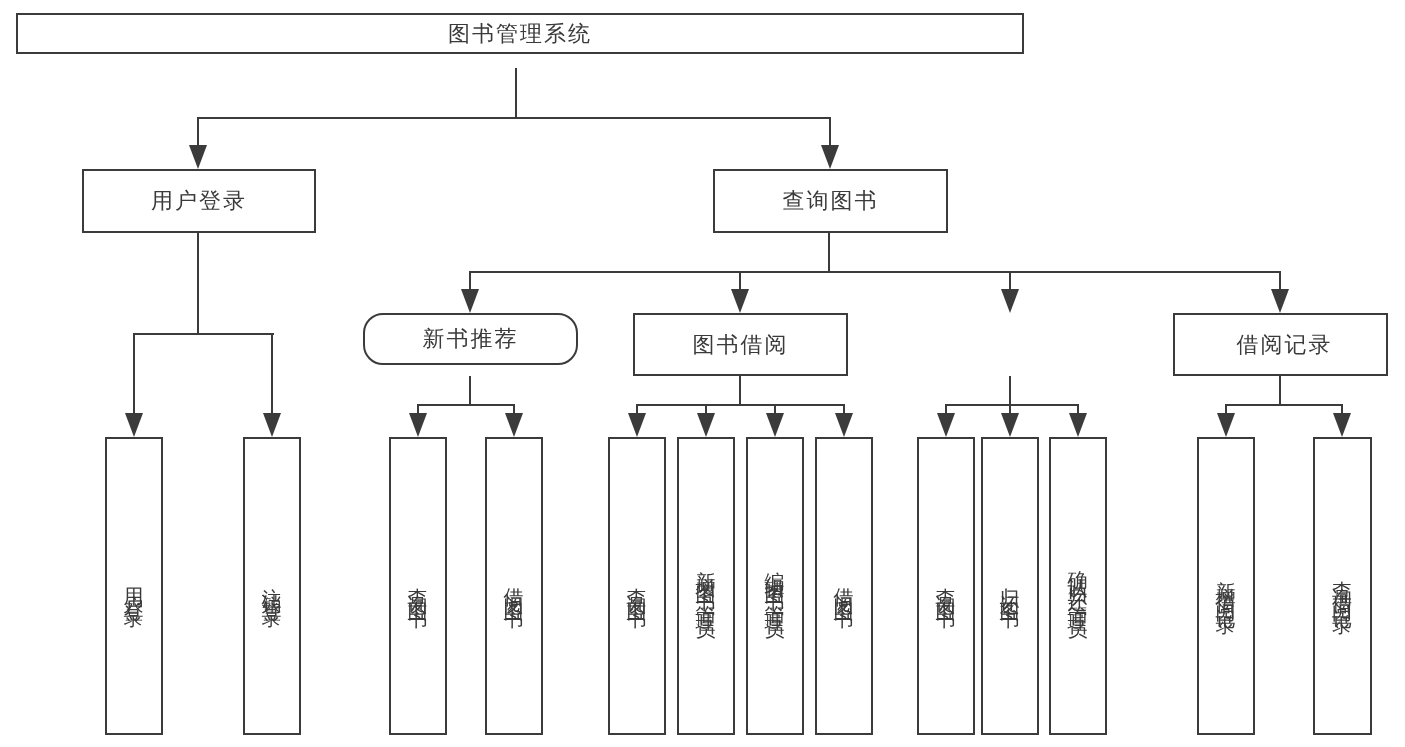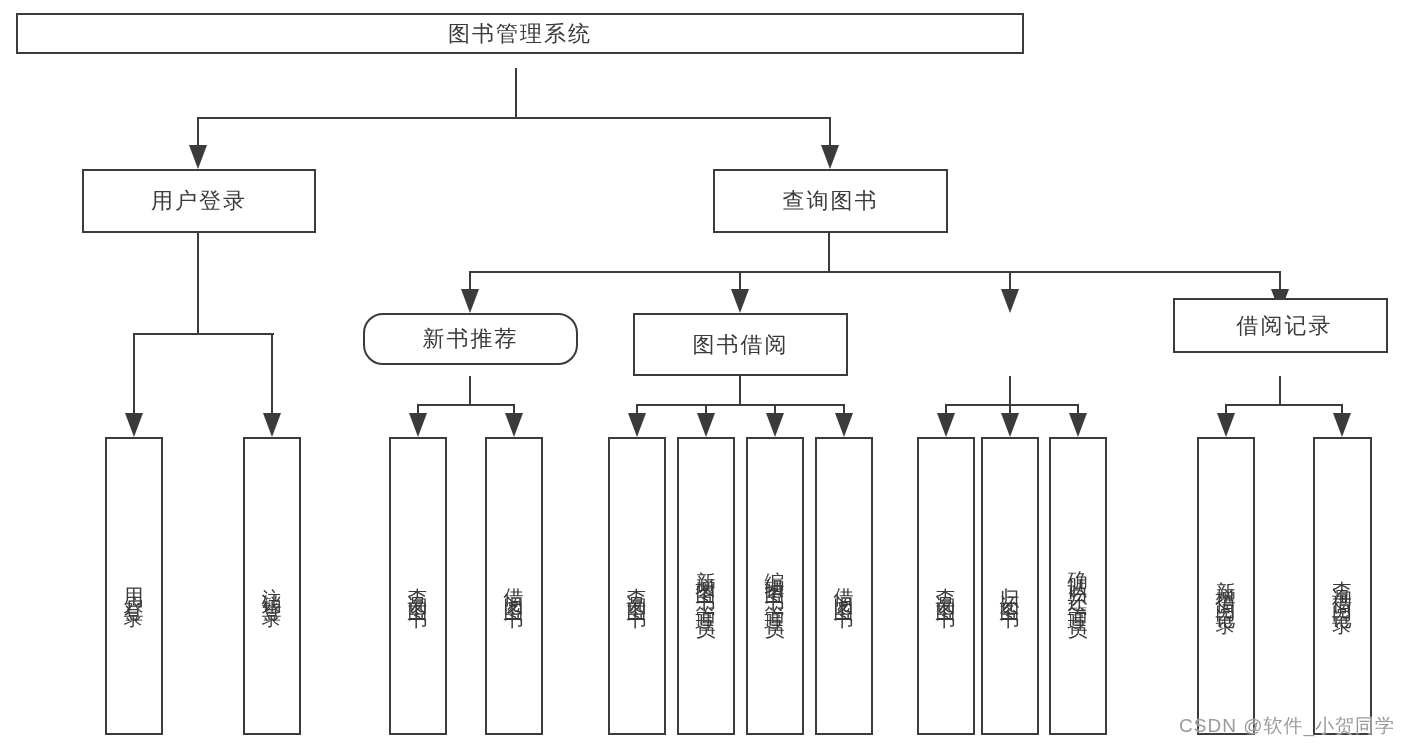--- a/index.html
+++ b/index.html
@@ -57,21 +57,20 @@
     color: #9a9a9a;
     letter-spacing: 1px;
     z-index: 20;
     text-shadow: 0 0 2px #ffffff;
   }
 </style>
 </head>
 <body>
 
 <div id="canvas">
-  <div id="watermark">CSDN @软件_小贺同学</div>
 <div class="seg" style="left: 515px; top: 68px; width: 2px; height: 51px;"></div>
     <div class="seg" style="left: 197px; top: 117px; width: 634px; height: 2px;"></div>
     <div class="seg" style="left: 197px; top: 118px; width: 2px; height: 30px;"></div>
     <div class="seg" style="left: 829px; top: 118px; width: 2px; height: 30px;"></div>
     <div class="seg" style="left: 197px; top: 232px; width: 2px; height: 103px;"></div>
     <div class="seg" style="left: 133px; top: 333px; width: 141px; height: 2px;"></div>
     <div class="seg" style="left: 133px; top: 334px; width: 2px; height: 82px;"></div>
     <div class="seg" style="left: 271px; top: 334px; width: 2px; height: 82px;"></div>
     <div class="seg" style="left: 828px; top: 232px; width: 2px; height: 41px;"></div>
     <div class="seg" style="left: 469px; top: 271px; width: 812px; height: 2px;"></div>
@@ -115,21 +114,21 @@
     <div class="arrow" style="left: 937px; top: 413px;"></div>
     <div class="arrow" style="left: 1001px; top: 413px;"></div>
     <div class="arrow" style="left: 1069px; top: 413px;"></div>
     <div class="arrow" style="left: 1217px; top: 413px;"></div>
     <div class="arrow" style="left: 1333px; top: 413px;"></div>
     <div class="node horiz" style="left: 16px; top: 13px; width: 1008px; height: 41px;">图书管理系统</div>
     <div class="node horiz" style="left: 82px; top: 169px; width: 234px; height: 64px;">用户登录</div>
     <div class="node horiz" style="left: 713px; top: 169px; width: 235px; height: 64px;">查询图书</div>
     <div class="node horiz" style="left: 363px; top: 313px; width: 215px; height: 52px; border-radius: 20px;">新书推荐</div>
     <div class="node horiz" style="left: 633px; top: 313px; width: 215px; height: 63px; text-align: center;">图书借阅</div>
-    <div class="node horiz" style="left: 1173px; top: 298px; width: 215px; height: 55px; padding-left: 8px;">借阅记录</div>
+    <div class="node horiz" style="left: 1173px; top: 313px; width: 215px; height: 63px; padding-left: 8px;">借阅记录</div>
     <div class="node vert" style="left: 105px; top: 437px; width: 58px; height: 298px;">用户登录</div>
     <div class="node vert" style="left: 243px; top: 437px; width: 58px; height: 298px;">注销登录</div>
     <div class="node vert" style="left: 389px; top: 437px; width: 58px; height: 298px;">查询图书</div>
     <div class="node vert" style="left: 485px; top: 437px; width: 58px; height: 298px;">借阅图书</div>
     <div class="node vert" style="left: 608px; top: 437px; width: 58px; height: 298px;">查询图书</div>
     <div class="node vert" style="left: 677px; top: 437px; width: 58px; height: 298px;">新增图书（管理员）</div>
     <div class="node vert" style="left: 746px; top: 437px; width: 58px; height: 298px;">编辑图书（管理员）</div>
     <div class="node vert" style="left: 815px; top: 437px; width: 58px; height: 298px;">借阅图书</div>
     <div class="node vert" style="left: 917px; top: 437px; width: 58px; height: 298px;">查询图书</div>
     <div class="node vert" style="left: 981px; top: 437px; width: 58px; height: 298px;">归还图书</div>

